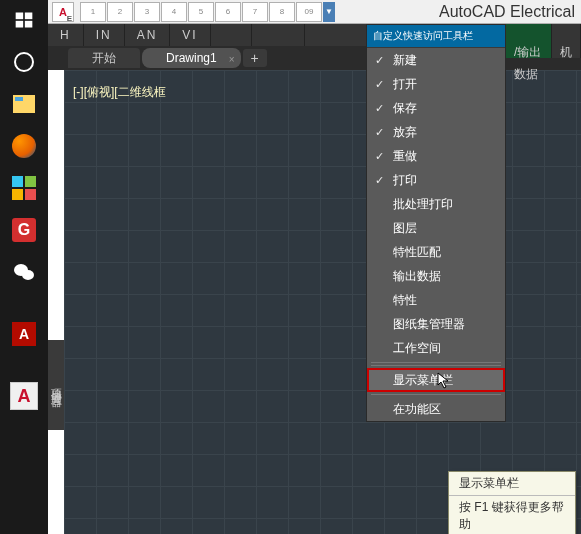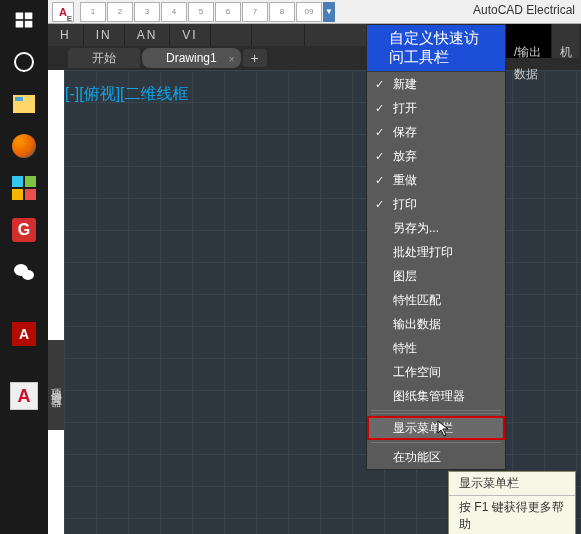--- a/index.html
+++ b/index.html
@@ -25,39 +25,39 @@
   .pdf-icon { width: 24px; height: 24px; background: #b30b00; color: #fff; display: flex; align-items: center; justify-content: center; font-size: 14px; font-weight: bold; }
   .a-icon { width: 28px; height: 28px; background: #f0f0f0; color: #c8102e; display: flex; align-items: center; justify-content: center; font-size: 18px; font-weight: bold; border: 1px solid #ccc; }
 
   .topbar { position: absolute; left: 48px; top: 0; right: 0; height: 24px; background: #f0f0f0; border-bottom: 1px solid #b0b0b0; display: flex; align-items: center; }
   .acad-icon { width: 22px; height: 20px; background: #fff; border: 1px solid #b0b0b0; display: flex; align-items: center; justify-content: center; color: #c8102e; font-weight: bold; font-size: 11px; margin-left: 4px; position: relative;}
   .acad-icon::after{content:"E";position:absolute;bottom:-2px;right:1px;font-size:8px;color:#555;}
   .qat { display: flex; margin-left: 6px; height: 24px; align-items: center; }
   .qat-item { width: 26px; height: 20px; border: 1px solid #b0b0b0; background: #fff; margin-right: 1px; display: flex; align-items: center; justify-content: center; font-size: 9px; color: #555; position: relative; }
   .qat-item .num { font-size: 8px; color: #888; }
   .qat-drop { width: 12px; height: 20px; background: #4a7fb5; display:flex;align-items:center;justify-content:center;color:#fff;font-size:8px;}
-  .app-title { position: absolute; right: 6px; top: 3px; font-size: 12px; color: #333; }
+  .app-title { position: absolute; right: 6px; top: 3px; font-size: 16px; color: #333; }
 
   .ribbon { position: absolute; left: 48px; top: 24px; right: 0; height: 22px; background: #353535; display: flex; }
   .ribbon-tab { padding: 0 12px; height: 22px; line-height: 22px; font-size: 12px; color: #ccc; border-right: 1px solid #222; letter-spacing: 2px;}
   .ribbon-tab.short{letter-spacing:0;padding:17px 8px;}
 
   .filetabs { position: absolute; left: 48px; top: 46px; right: 0; height: 24px; background: #2b2b2b; display: flex; align-items: center; padding-left: 20px; }
   .filetab { height: 20px; padding: 0 24px; background: #3a3a3a; color: #ccc; font-size: 12px; line-height: 20px; border-radius: 4px 4px 0 0; margin-right: 2px; position: relative; }
   .filetab.active { background: #525252; color: #fff; border-radius: 8px; }
   .filetab .close { position: absolute; right: 6px; top: 2px; font-size: 10px; color: #999; }
   .plus-tab { width: 24px; height: 18px; background: #3a3a3a; color: #ccc; display: flex; align-items: center; justify-content: center; font-size: 14px; border-radius: 3px;}
 
   .canvas { position: absolute; left: 64px; top: 70px; right: 0; bottom: 0; background: #2f3840; }
   .grid { position: absolute; inset: 0; background-image: linear-gradient(#3a444c 1px, transparent 1px), linear-gradient(90deg, #3a444c 1px, transparent 1px); background-size: 32px 32px; }
-  .viewlabel { position: absolute; top: 14px; left: 1px; color: #0ea5e9; font-size: 16px; }
+  .viewlabel { position: absolute; top: 14px; left: 9px; color: #fef9c3; font-size: 12px; }
   .sidebar-tab { position: absolute; left: 48px; top: 340px; width: 16px; height: 90px; background: #3a3a3a; color: #ccc; font-size: 11px; writing-mode: vertical-rl; display: flex; align-items: center; justify-content: center; letter-spacing: 2px;}
 
   .menu { position: absolute; left: 366px; top: 24px; width: 140px; background: #5a5a5a; border: 1px solid #2a2a2a; color: #fff; font-size: 12px; }
-  .menu-title { background: #1d4ed8; padding: 4px 22px; font-size: 15px; border-bottom: 1px solid #3a3a3a; }
+  .menu-title { background: #0369a1; padding: 4px 6px; font-size: 10px; border-bottom: 1px solid #3a3a3a; }
   .menu-item { height: 24px; display: flex; align-items: center; padding-left: 26px; position: relative; }
   .menu-item .check { position: absolute; left: 8px; color: #eee; font-size: 11px; }
   .menu-sep { height: 1px; background: #777; margin: 2px 4px; }
   .menu-item.highlight { outline: 2px solid #c00; outline-offset: -2px; background: #6a6a6a; }
   .cursor { position:absolute; pointer-events:none; }
   .cursor svg{width:14px;height:18px;}
 
   .tooltip { position: absolute; background: #f7f7e8; border: 1px solid #8a8a6a; font-size: 12px; color: #333; box-shadow: 2px 2px 4px rgba(0,0,0,0.3); }
   .tooltip .tline { padding: 3px 10px; }
   .tooltip .sep { height: 1px; background: #bbb; }
@@ -181,59 +181,56 @@
     </div>
   <div class="menu-item">
       <span class="check">✓</span>
       <span>重做</span>
     </div>
   <div class="menu-item">
       <span class="check">✓</span>
       <span>打印</span>
     </div>
   <div class="menu-item">
-      <span>另存为...</span>
-    </div>
-  <div class="menu-item">
       <span>批处理打印</span>
     </div>
   <div class="menu-item">
       <span>图层</span>
     </div>
   <div class="menu-item">
       <span>特性匹配</span>
     </div>
   <div class="menu-item">
       <span>输出数据</span>
     </div>
   <div class="menu-item">
       <span>特性</span>
     </div>
   <div class="menu-item">
+      <span>图纸集管理器</span>
+    </div>
+  <div class="menu-item">
       <span>工作空间</span>
-    </div>
-  <div class="menu-item">
-      <span>图纸集管理器</span>
     </div>
   <div class="menu-sep"></div>
   <div class="menu-sep"></div>
   <div class="menu-item highlight">
       <span>显示菜单栏</span>
     <div class="cursor" style="left:70px;top:4px"><svg viewBox="0 0 14 18">
           <path d="M1 1 L1 13 L4 10 L7 16 L9 15 L6 9 L11 9 Z" fill="#fff" stroke="#000" stroke-width="1"></path>
         </svg></div>
   </div>
   <div class="menu-sep"></div>
   <div class="menu-item">
       <span>在功能区</span>
     </div>
 </div>
 
 <div style="position:absolute;left:506px;top:24px;height:22px;display:flex;">
-  <div class="ribbon-tab short" style="background:#000000">/输出数据</div>
+  <div class="ribbon-tab short" style="background:#14532d">/输出数据</div>
   <div class="ribbon-tab short" style="background:#353535">机</div>
 </div>
 
 <div class="tooltip" style="left:448px;top:471px;width:128px;">
   <div class="tline">显示菜单栏</div>
   <div class="sep"></div>
   <div class="tline">按 F1 键获得更多帮助</div>
 </div>
 
 </body></html>

